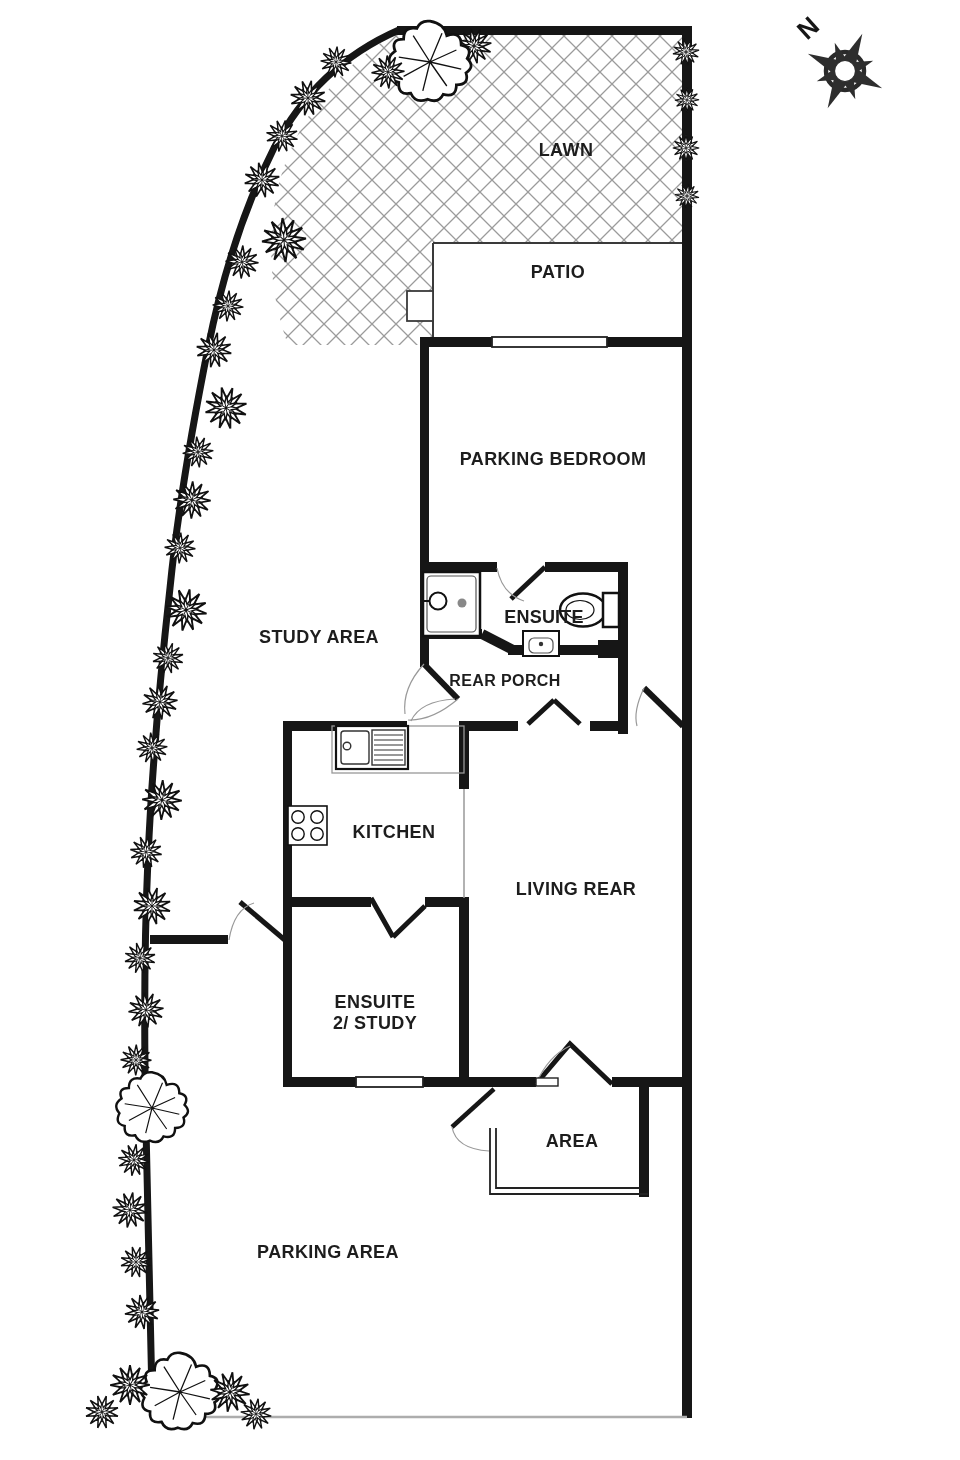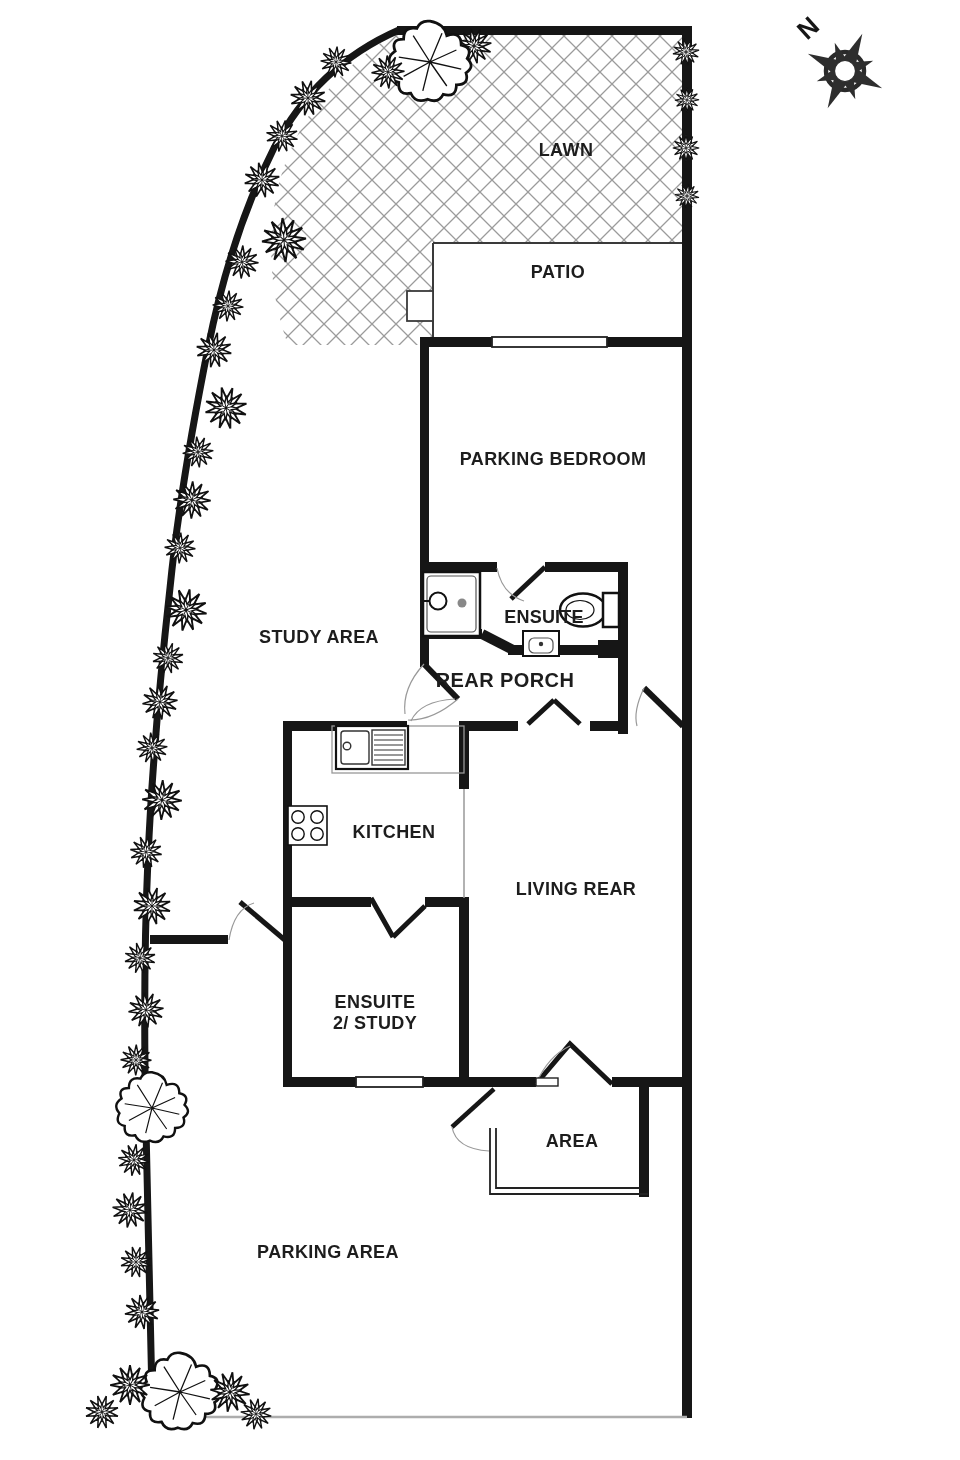--- a/index.html
+++ b/index.html
@@ -2,21 +2,21 @@
 <html><head>
 <meta charset="utf-8">
 <style>
   html,body{margin:0;padding:0;background:#fff;}
   .page{position:relative;width:960px;height:1460px;background:#fff;overflow:hidden;
         font-family:"Liberation Sans",sans-serif;}
   .plan-svg{position:absolute;left:0;top:0;}
   .label{position:absolute;transform:translate(-50%,-50%);color:#1d1d1d;font-weight:bold;
          font-size:18px;letter-spacing:.4px;white-space:nowrap;text-align:center;line-height:21px;}
   .label.small{font-size:18px;letter-spacing:.2px;}
-  .label.mid{font-size:20px;}
+  .label.mid{font-size:16px;}
   .north{position:absolute;left:799px;top:13px;color:#161616;font-weight:bold;font-size:26px;
          transform:rotate(-42deg);}
 </style>
 </head>
 <body>
 
 <div class="page">
 
 <svg class="plan-svg" width="960" height="1460" viewBox="0 0 960 1460">
   <defs>

